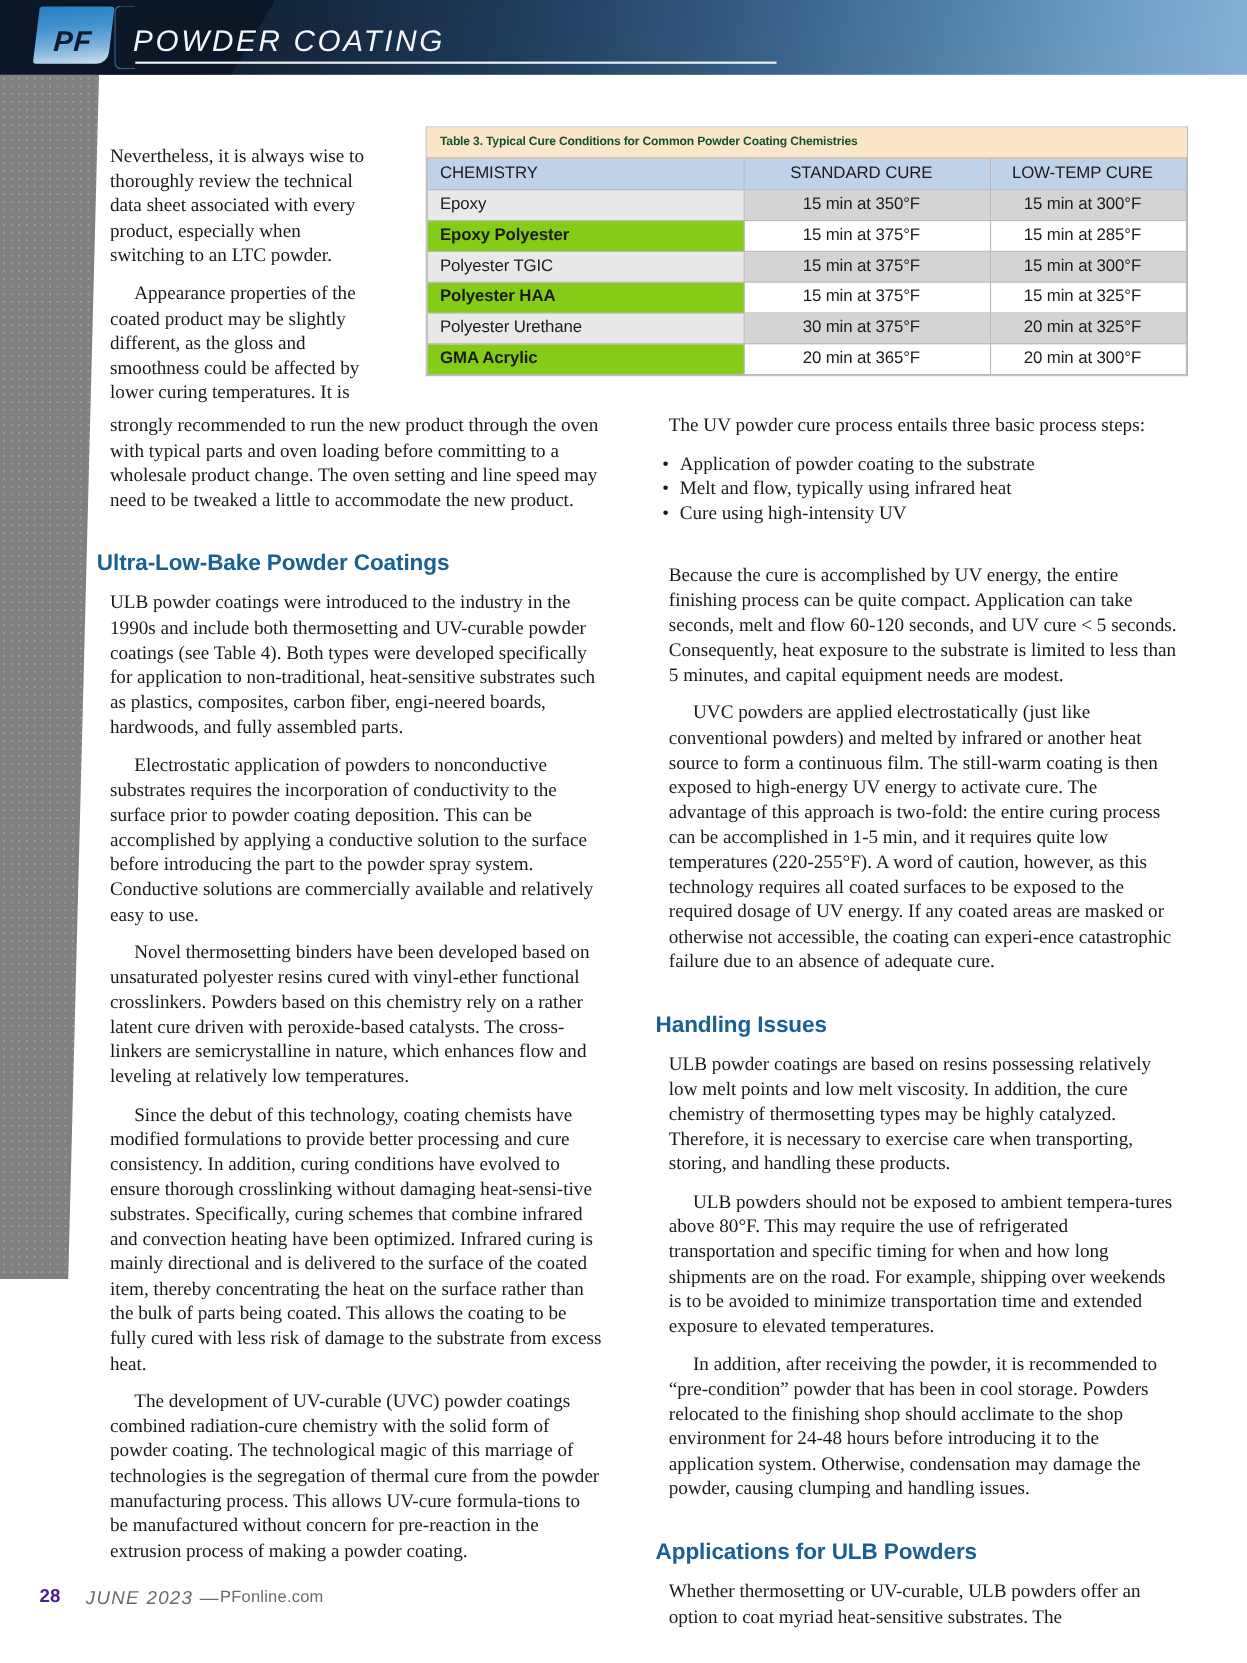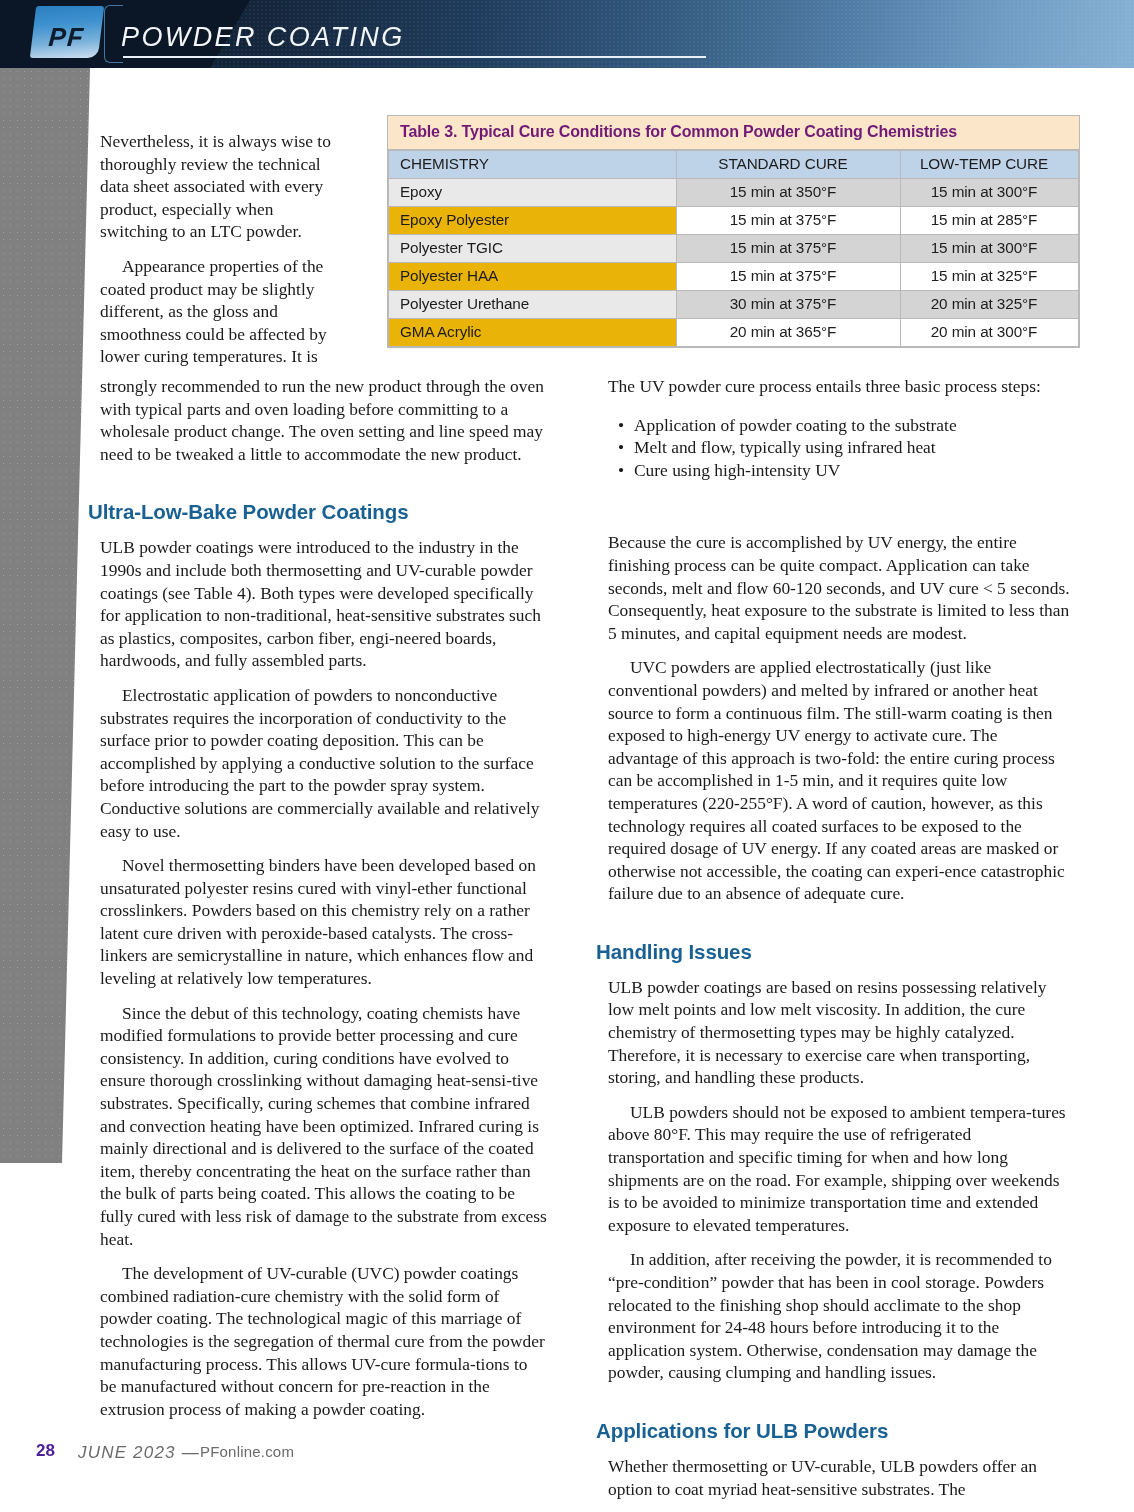--- a/index.html
+++ b/index.html
@@ -114,42 +114,42 @@
     font-family: "Liberation Sans", sans-serif;
     font-weight: bold;
     font-size: 20.5px;
     line-height: 25px;
     color: #1a6193;
     margin: 0 0 1px 0;
     letter-spacing: -0.1px;
   }
   .gap { height: 22px; }
 
-  ul.steps { margin: 16px; padding: 0; list-style: none; }
+  ul.steps { margin: 0; padding: 0; list-style: none; }
   ul.steps li {
     position: relative;
     padding-left: 22px;
   }
   ul.steps li::before {
     content: "•";
     position: absolute; left: 6px; top: 0;
   }
 
   
   #table-wrap {
     position: absolute; left: 387px; top: 47px; width: 691px;
     border: 1px solid #b9b9b9;
     background: #fff;
     font-family: "Liberation Sans", sans-serif;
   }
   #table-caption {
     background: #fce6ca;
     font-weight: bold;
-    font-size: 16px;
-    color: #701a75;
+    font-size: 11px;
+    color: #14532d;
     padding: 7px 12px 8px 12px;
     border-bottom: 1px solid #b9b9b9;
     letter-spacing: -0.15px;
   }
   table.cure {
     border-collapse: collapse;
     width: 100%;
     font-size: 15.3px;
     color: #1c1c1c;
   }
@@ -160,21 +160,21 @@
     font-weight: normal;
     letter-spacing: -0.1px;
   }
   table.cure thead th { background: #bfd3e8; }
   table.cure th.c-chem, table.cure td.c-chem { text-align: left; padding-left: 11px; width: 265px; }
   table.cure th.c-std,  table.cure td.c-std  { text-align: center; width: 212px; }
   table.cure th.c-low,  table.cure td.c-low  { text-align: center; }
   table.cure tbody tr.alt td.c-chem { background: #e9e9e9; }
   table.cure tbody tr.alt td.c-std,
   table.cure tbody tr.alt td.c-low  { background: #d4d4d4; }
-  table.cure tbody tr.plain td.c-chem { background: #eab308; }
+  table.cure tbody tr.plain td.c-chem { background: #84cc16; font-weight: bold; }
   table.cure tbody tr.plain td.c-std,
   table.cure tbody tr.plain td.c-low  { background: #ffffff; }
 
   
   #footer {
     position: absolute; left: 0; top: 1432px; width: 1134px; height: 40px;
   }
   #footer .pagenum {
     position: absolute; left: 36px; top: 9px;
     font-family: Liberation Sans, sans-serif;

